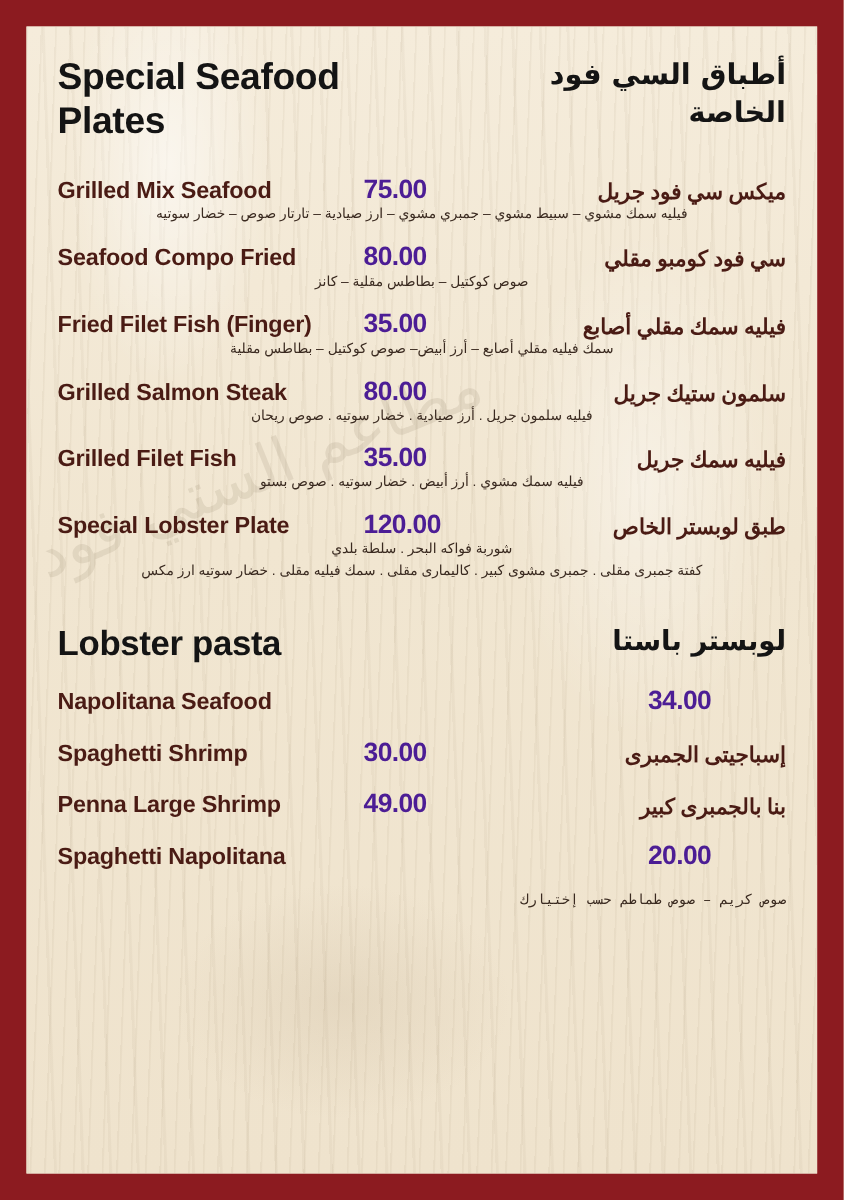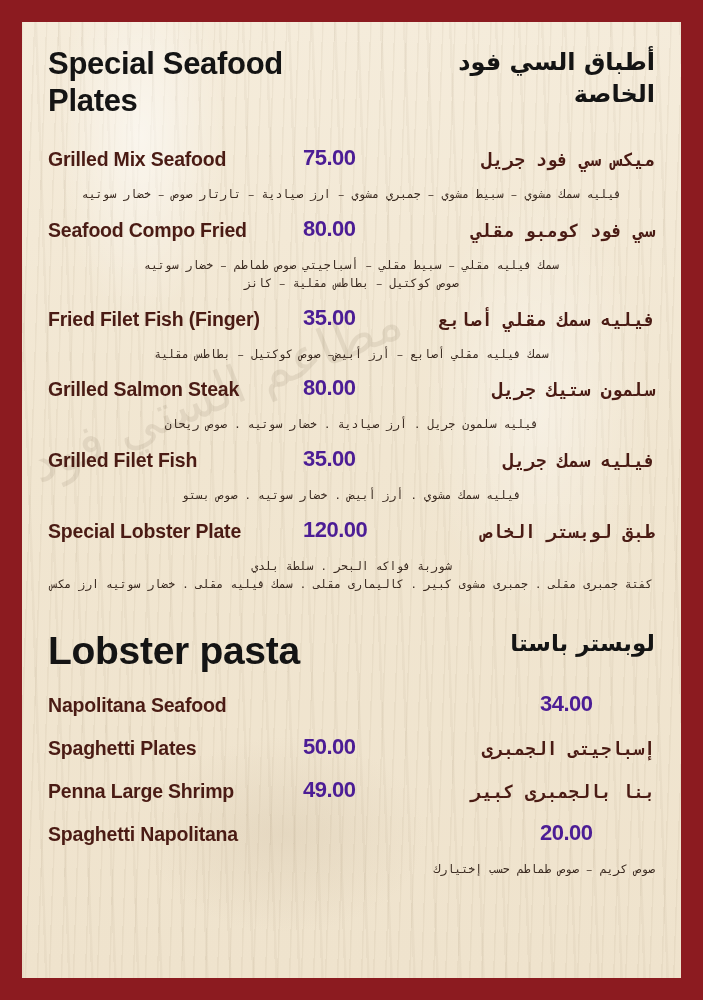--- a/index.html
+++ b/index.html
@@ -109,38 +109,38 @@
     text-align: left;
     letter-spacing: -0.5px;
   }
   .item-ar {
     font-size: 18px;
     font-weight: bold;
     color: #4a1b14;
     direction: rtl;
     text-align: right;
     flex: 1 1 auto;
-    font-family: Liberation Mono, monospace;
+    font-family: Liberation Serif, serif;
   }
   .item-desc {
-    margin-top: 15px;
+    margin-top: 0;
     font-size: 11.5px;
     color: #3a2a20;
     direction: rtl;
     text-align: center;
     line-height: 1.55;
-    font-family: Liberation Mono, monospace;
+    font-family: Liberation Sans, sans-serif;
   }
   .item-desc div { white-space: nowrap; }
 
   .section-head.second {
     margin-top: 34px;
     margin-bottom: 4px;
   }
-  .section-head.second .section-title-en { font-size: 39px; }
+  .section-head.second .section-title-en { font-size: 29px; }
   .section-head.second .section-title-ar { font-size: 23px; }
 
   .pasta .item { margin-top: 17px; }
   .pasta .item-en { font-size: 19.5px; }
   .pasta .item-price { font-size: 22px; }
 
   .footer-note {
     margin-top: 16px;
     font-size: 11.5px;
     color: #3a2a20;
@@ -175,21 +175,20 @@
         </div>
       </div>
 
       <div class="item">
         <div class="item-row">
           <div class="item-en">Seafood Compo Fried</div>
           <div class="item-price">80.00</div>
           <div class="item-ar">سي فود كومبو مقلي</div>
         </div>
         <div class="item-desc">
-          <div>سمك فيليه مقلي – سبيط مقلي – أسباجيتي صوص طماطم – خضار سوتيه</div>
           <div>صوص كوكتيل – بطاطس مقلية – كانز</div>
         </div>
       </div>
 
       <div class="item">
         <div class="item-row">
           <div class="item-en">Fried Filet Fish (Finger)</div>
           <div class="item-price">35.00</div>
           <div class="item-ar">فيليه سمك مقلي أصابع</div>
         </div>
@@ -243,22 +242,22 @@
 
       <div class="item">
         <div class="item-row">
           <div class="item-en">Napolitana Seafood</div>
           <div class="item-price">34.00</div>
         </div>
       </div>
 
       <div class="item">
         <div class="item-row">
-          <div class="item-en">Spaghetti Plates</div>
-          <div class="item-price">50.00</div>
+          <div class="item-en">Spaghetti Shrimp</div>
+          <div class="item-price">30.00</div>
           <div class="item-ar">إسباجيتى الجمبرى</div>
         </div>
       </div>
 
       <div class="item">
         <div class="item-row">
           <div class="item-en">Penna Large Shrimp</div>
           <div class="item-price">49.00</div>
           <div class="item-ar">بنا بالجمبرى كبير</div>
         </div>

